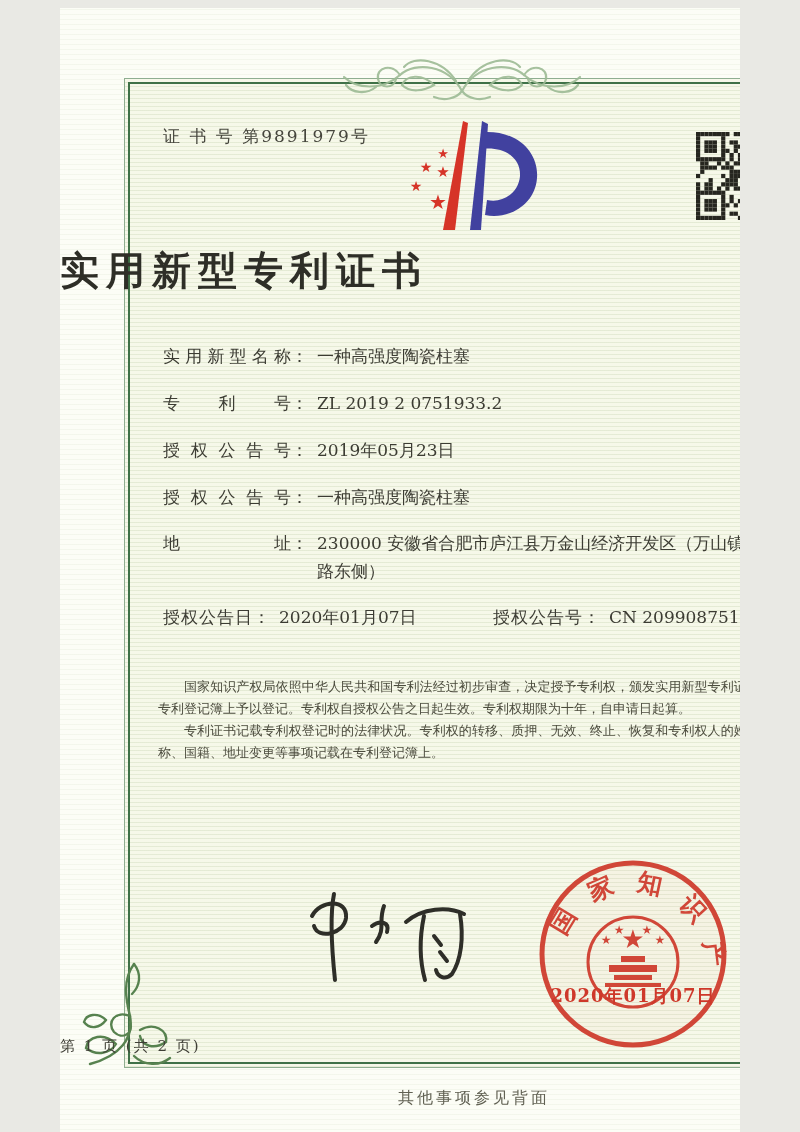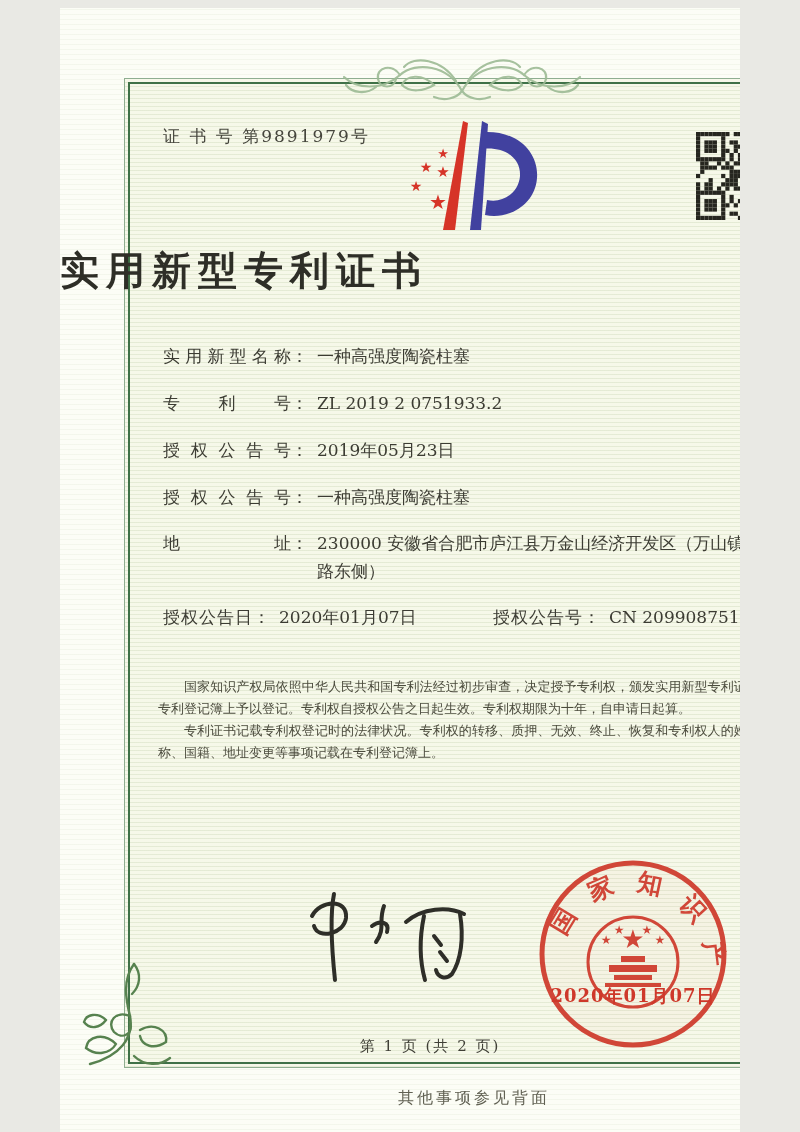--- a/index.html
+++ b/index.html
@@ -72,21 +72,21 @@
     font-family:"DejaVu Sans","Liberation Sans",sans-serif; }
   .signature { position:absolute; left:212px; top:872px; width:215px; height:110px; }
   .seal { position:absolute; left:477px; top:850px; width:192px; height:192px; }
   .seal-date {
     position:absolute; left:483px; top:976px; width:180px;
     text-align:center; font-size:18px; font-weight:bold;
     color:#ce382a; letter-spacing:1px;
   }
   .page-info {
     position:absolute; left:0; top:1029px; width:740px;
-    text-align:center; font-size:15px; color:#3f3f36; letter-spacing:2px;
+    text-align:left; font-size:15px; color:#3f3f36; letter-spacing:2px;
   }
   .back-note {
     position:absolute; left:14px; top:1080px; width:800px;
     text-align:center; font-size:16px; color:#616153; letter-spacing:3px;
   }
 </style>
 </head>
 <body>
 
 <div class="page">

